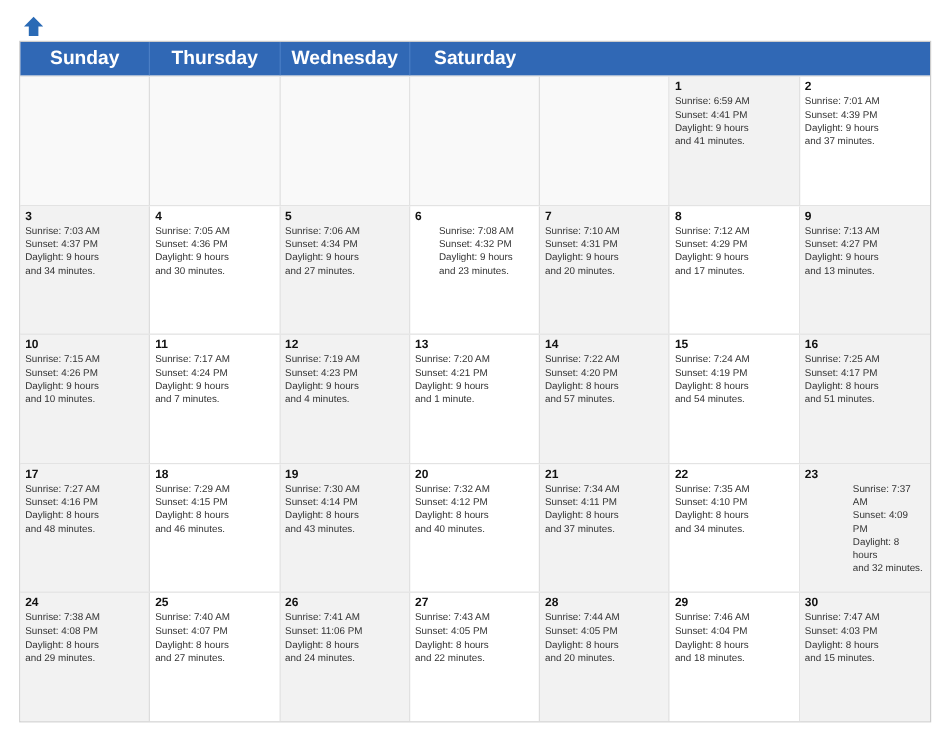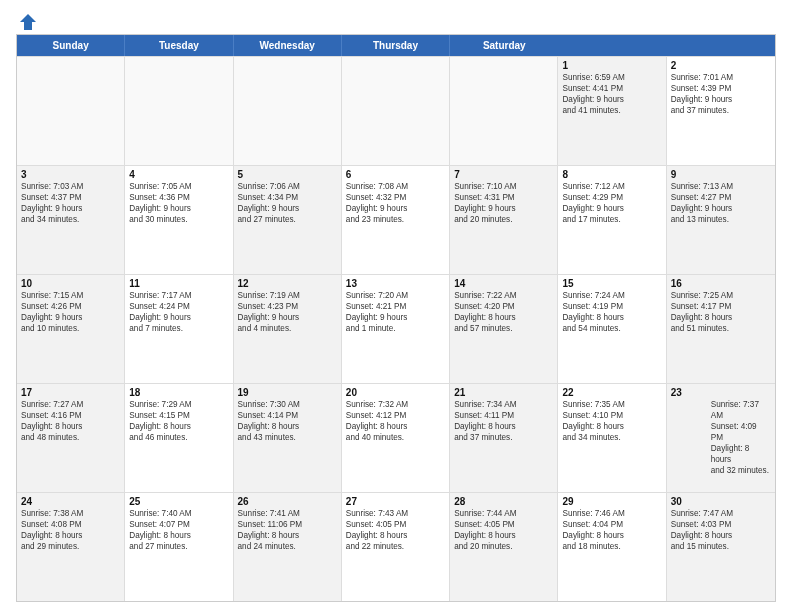--- a/index.html
+++ b/index.html
@@ -53,21 +53,21 @@
       flex-direction: column;
       border: 1px solid #ccc;
     }
     .cal-header {
       display: grid;
       grid-template-columns: repeat(7, 1fr);
       background: #3068b5;
     }
     .cal-header-cell {
       color: #fff;
-      font-size: 10px;
+      font-size: 16px;
       font-weight: bold;
       text-align: center;
       padding: 5px 2px;
       border-right: 1px solid #4a7ec5;
     }
     .cal-header-cell:last-child { border-right: none; }
     .cal-body {
       flex: 1;
       display: flex;
       flex-direction: column;
@@ -119,23 +119,22 @@
     </div>
     <div class="title-block">
       <div class="month-title"></div>
       <div class="location"></div>
     </div>
   </div>
 
   <div class="calendar">
     <div class="cal-header">
     <div class="cal-header-cell">Sunday</div>
-        <div class="cal-header-cell">Tuesday</div>
+        <div class="cal-header-cell">Thursday</div>
         <div class="cal-header-cell">Wednesday</div>
-        <div class="cal-header-cell">Thursday</div>
         <div class="cal-header-cell">Saturday</div>
       </div>
     <div class="cal-body">
     <div class="cal-row">
           <div class="cal-cell empty"></div>
           <div class="cal-cell empty"></div>
           <div class="cal-cell empty"></div>
           <div class="cal-cell empty"></div>
           <div class="cal-cell empty"></div>
           <div class="cal-cell shaded">
@@ -170,21 +169,21 @@
           </div>
           <div class="cal-cell shaded">
             <span class="day-num">5</span>
             <div class="cell-info" style="white-space: pre-line;">Sunrise: 7:06 AM
 Sunset: 4:34 PM
 Daylight: 9 hours
 and 27 minutes.</div>
           </div>
           <div class="cal-cell">
             <span class="day-num">6</span>
-            <div class="cell-info" style="white-space: pre-line;">Sunrise: 7:08 AM
+            <div class="cell-info" style="white-space: pre-line; margin-left: 20px;">Sunrise: 7:08 AM
 Sunset: 4:32 PM
 Daylight: 9 hours
 and 23 minutes.</div>
           </div>
           <div class="cal-cell shaded">
             <span class="day-num">7</span>
             <div class="cell-info" style="white-space: pre-line;">Sunrise: 7:10 AM
 Sunset: 4:31 PM
 Daylight: 9 hours
 and 20 minutes.</div>

